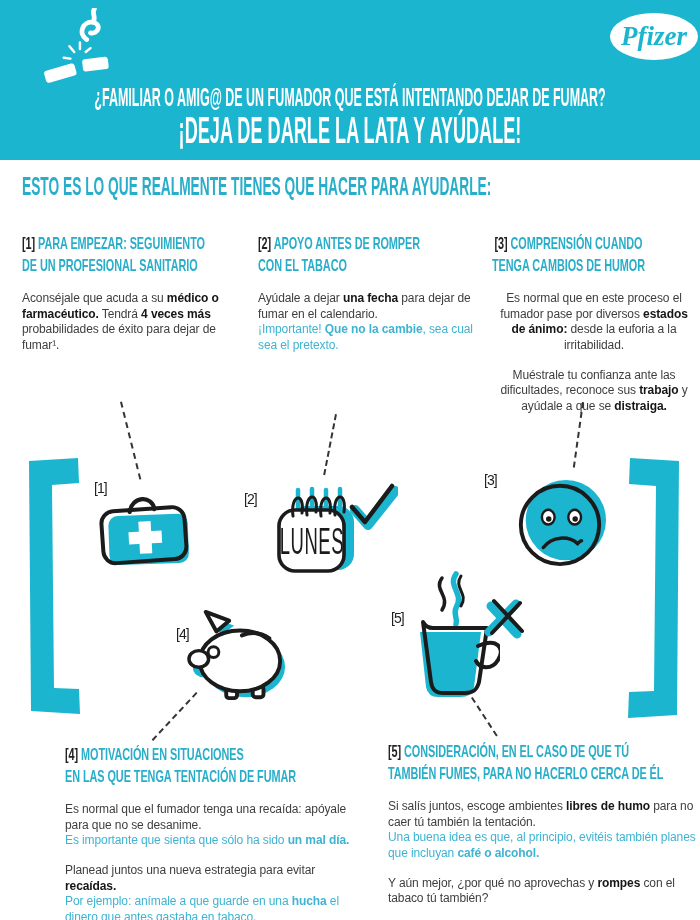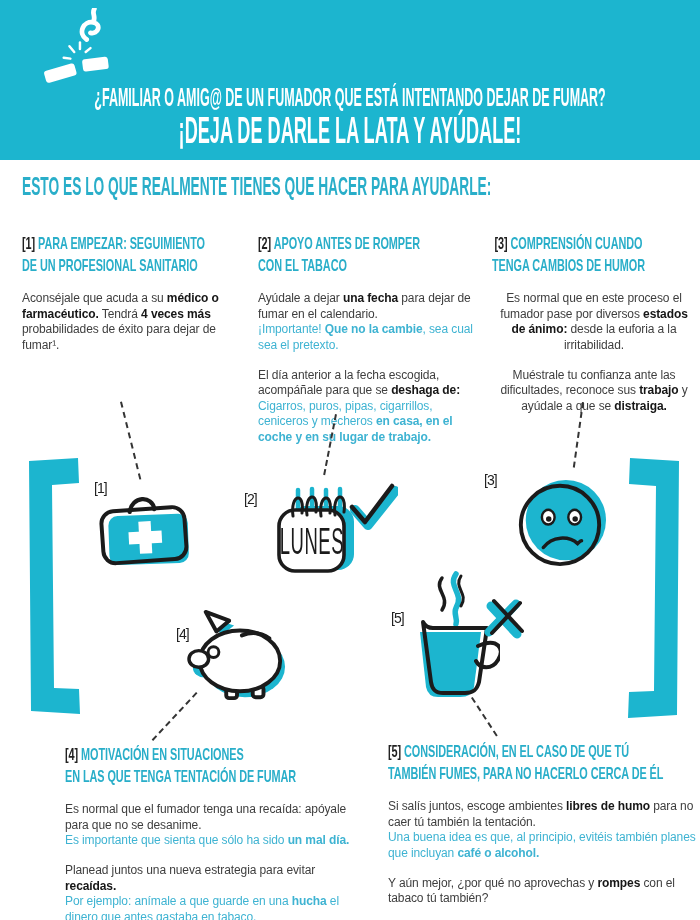--- a/index.html
+++ b/index.html
@@ -82,37 +82,39 @@
         <rect x="49" y="55" width="27" height="13" rx="3" fill="#fff" transform="rotate(9 49 62)"></rect>
       </g>
       <g stroke="#fff" stroke-width="2.6" stroke-linecap="round">
         <line x1="40" y1="46" x2="35" y2="40"></line>
         <line x1="46" y1="43" x2="46" y2="36"></line>
         <line x1="52" y1="46" x2="57" y2="42"></line>
         <line x1="36" y1="53" x2="29" y2="52"></line>
         <line x1="37" y1="61" x2="31" y2="64"></line>
       </g>
     </svg>
+    <div class="logo">
+      <span>Pfizer</span>
+    </div>
     <h1 class="h1">¿FAMILIAR O AMIG@ DE UN FUMADOR QUE ESTÁ INTENTANDO DEJAR DE FUMAR?</h1>
     <h2 class="h2">¡DEJA DE DARLE LA LATA Y AYÚDALE!</h2>
   </header>
 
   <h3 class="intro">ESTO ES LO QUE REALMENTE TIENES QUE HACER PARA AYUDARLE:</h3>
 
   <section class="sec sec1">
     <h4><span class="num">[1] </span><span class="st">PARA EMPEZAR: SEGUIMIENTO
 DE UN PROFESIONAL SANITARIO</span></h4>
     <p><span>Aconséjale que acuda a su </span><span class="b">médico o farmacéutico.</span><span> Tendrá </span><span class="b">4 veces más</span><span> probabilidades de éxito para dejar de fumar¹.</span></p>
   </section>
 
   <section class="sec sec2">
     <h4><span class="num">[2] </span><span class="st">APOYO ANTES DE ROMPER
 CON EL TABACO</span></h4>
     <p><span>Ayúdale a dejar </span><span class="b">una fecha</span><span> para dejar de fumar en el calendario.</span><br><span class="c">¡Importante! </span><span class="b c">Que no la cambie</span><span class="c">, sea cual sea el pretexto.</span></p>
-    <p><span>El día anterior a la fecha escogida, acompáñale para que se </span><span class="b">deshaga de:</span><br><span class="c">Cigarros, puros, pipas, cigarrillos, ceniceros y mecheros </span><span class="b c">en casa, en el coche y en su lugar de trabajo.</span></p>
   </section>
 
   <section class="sec sec3">
     <h4><span class="num">[3] </span><span class="st">COMPRENSIÓN CUANDO
 TENGA CAMBIOS DE HUMOR</span></h4>
     <p><span>Es normal que en este proceso el fumador pase por diversos </span><span class="b">estados de ánimo:</span><span> desde la euforia a la irritabilidad.</span></p>
     <p><span>Muéstrale tu confianza ante las dificultades, reconoce sus </span><span class="b">trabajo</span><span> y ayúdale a que se </span><span class="b">distraiga.</span></p>
   </section>
 
   <div class="dash d1"></div>

